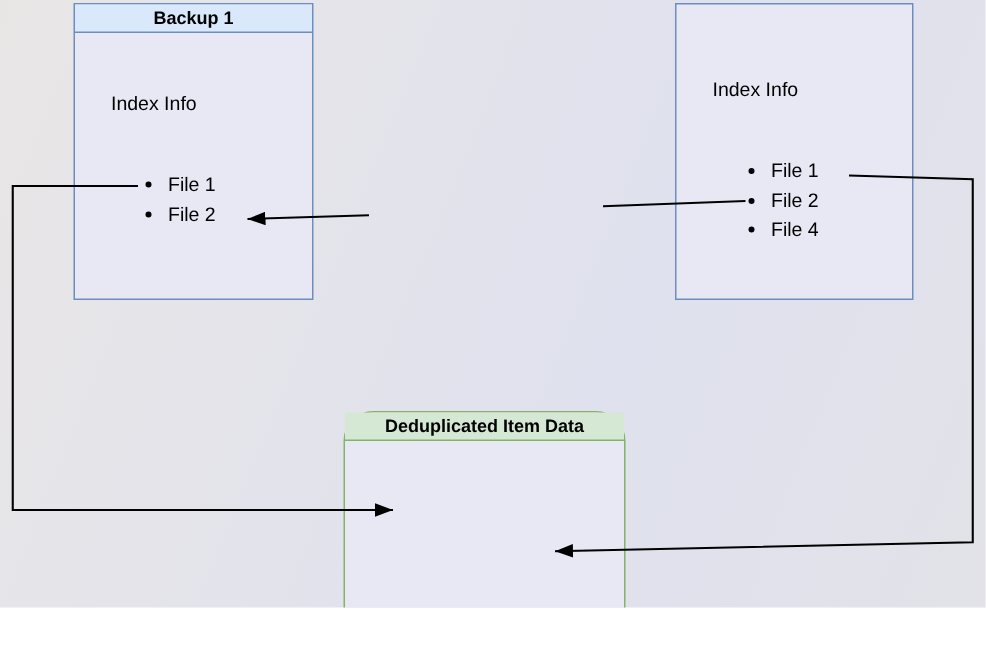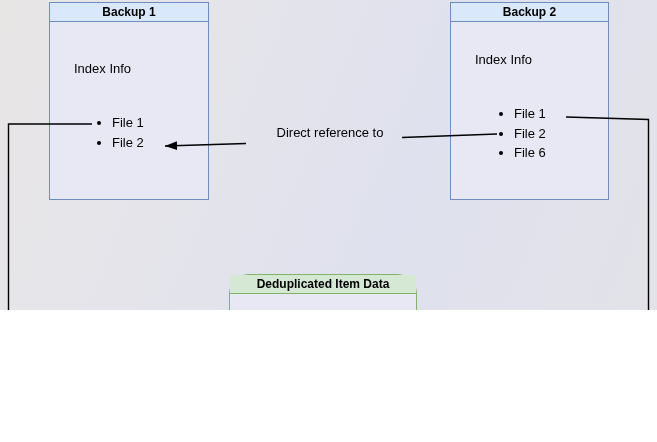--- a/index.html
+++ b/index.html
@@ -1,20 +1,20 @@
 <!DOCTYPE html>
 <html style="--blue-fill: #dae8fc; --blue-border: #6c8ebf; --green-fill: #d5e8d4; --green-border: #82b366; --body-fill: #e7e8f4; --arrow: #000000;"><head>
 <meta charset="utf-8">
 <style>
   * { margin:0; padding:0; box-sizing:border-box; }
   html,body { width:657px; height:442px; }
   body { font-family:"Liberation Sans", sans-serif; color:#000; }
 
   #canvas {
-    position:relative; width:657px; height:310px; overflow:hidden;
+    position:relative; width:657px; height:405px; overflow:hidden;
     background: linear-gradient(112deg, #e8e6e5 0%, #e5e4ea 28%, #dfe1ee 62%, #e2e2e8 100%);
   }
 
   svg.arrows {
     position:absolute; left:0; top:0; width:657px; height:442px;
     z-index:3; pointer-events:none;
   }
   svg.arrows line, svg.arrows polyline {
     fill:none; stroke: var(--arrow, #000); stroke-width:1.4;
   }
@@ -67,30 +67,28 @@
   <div class="box box-blue" id="backup1">
     <div class="box-header">Backup 1</div>
     <div class="section-label">Index Info</div>
     <ul class="file-list">
       <li>File 1</li>
       <li>File 2</li>
     </ul>
   </div>
 
   <div class="box box-blue" id="backup2">
-    <div class="box-header">Backup 2</div>
     <div class="section-label">Index Info</div>
     <ul class="file-list">
       <li>File 1</li>
       <li>File 2</li>
-      <li>File 6</li>
+      <li>File 4</li>
     </ul>
   </div>
 
   <div class="box box-green" id="dedup">
     <div class="box-header">Deduplicated Item Data</div>
   </div>
 
   <div class="annotation">
-    <div>Direct reference to</div>
   </div>
 
 </div>
 
 </body></html>

